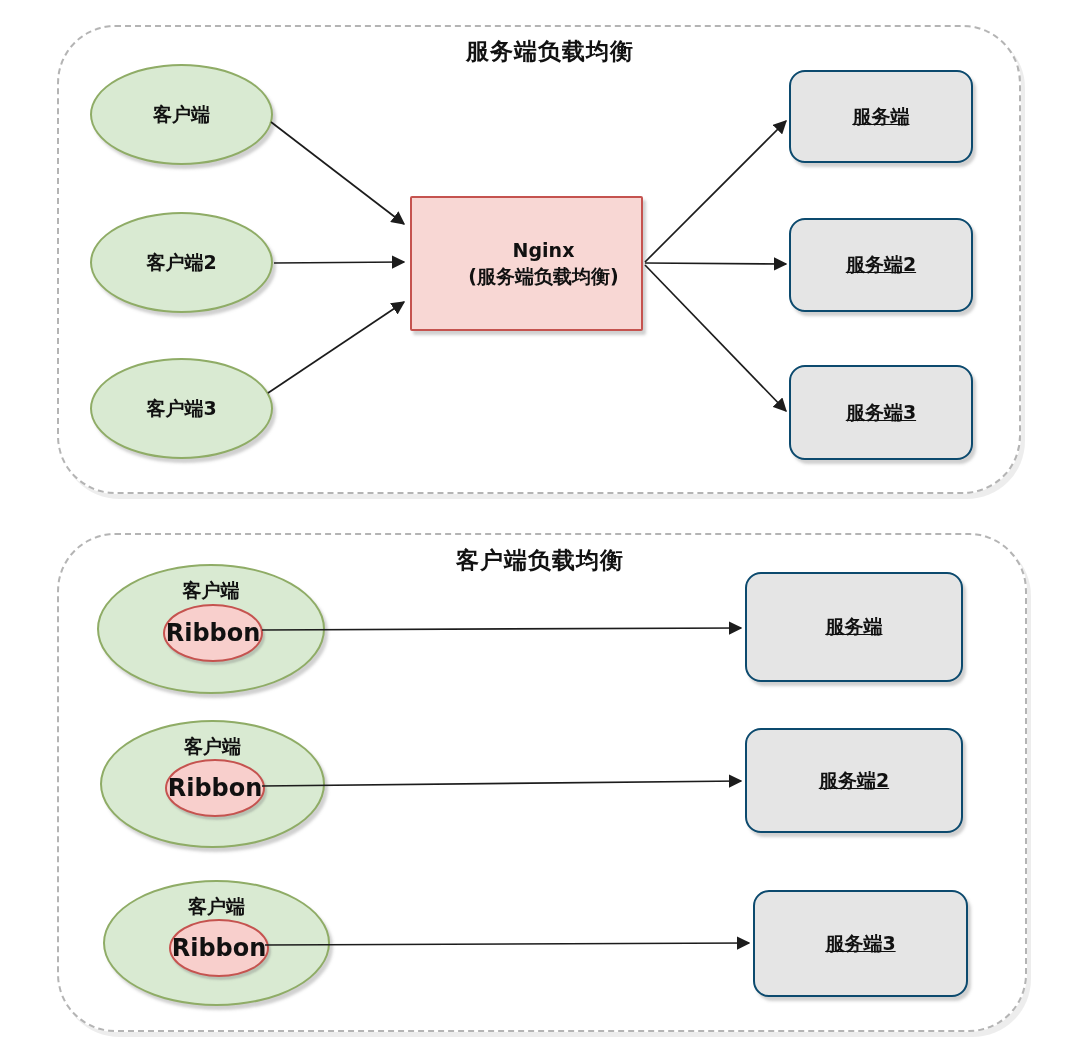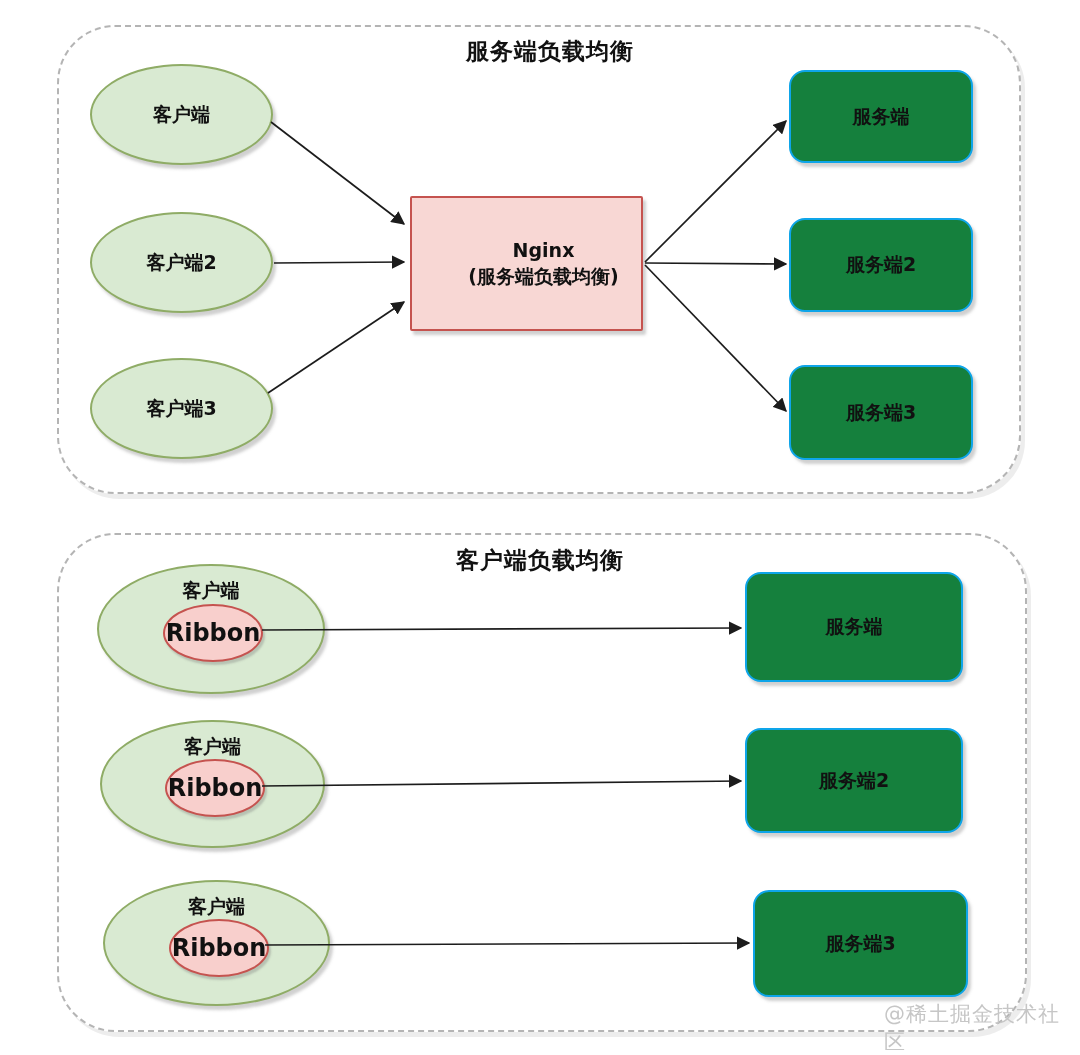--- a/index.html
+++ b/index.html
@@ -51,24 +51,25 @@
   }
   .balancer-box {
     background: #f8d7d4;
     border: 2px solid #c5534f;
     border-radius: 2px;
     flex-direction: column;
     line-height: 1.35;
     box-shadow: 3px 4px 3px rgba(120,120,120,0.35);
   }
   .server-box {
-    background: #15803d;
-    border: 2px solid #0ea5e9;
+    background: #e5e5e5;
+    border: 2px solid #0c4a6e;
     border-radius: 16px;
     box-shadow: 3px 4px 3px rgba(120,120,120,0.35);
+    text-decoration: underline;
   }
   .big-client {
     background: #d9ead2;
     border: 2px solid #8fac66;
     border-radius: 50%;
     box-shadow: 3px 4px 3px rgba(120,120,120,0.35);
     position: absolute;
     box-sizing: border-box;
   }
   .big-client .client-label {
@@ -184,15 +185,14 @@
 
     <line x1="645" y1="262" x2="786" y2="121" stroke="#1c1c1c" stroke-width="1.7" marker-end="url(#ah)"></line>
     <line x1="645" y1="263" x2="786" y2="264" stroke="#1c1c1c" stroke-width="1.7" marker-end="url(#ah)"></line>
     <line x1="645" y1="265" x2="786" y2="411" stroke="#1c1c1c" stroke-width="1.7" marker-end="url(#ah)"></line>
 
     <line x1="262" y1="630" x2="741" y2="628" stroke="#1c1c1c" stroke-width="1.7" marker-end="url(#ah)"></line>
     <line x1="262" y1="786" x2="741" y2="781" stroke="#1c1c1c" stroke-width="1.7" marker-end="url(#ah)"></line>
     <line x1="265" y1="945" x2="749" y2="943" stroke="#1c1c1c" stroke-width="1.7" marker-end="url(#ah)"></line>
   </svg>
 
-  <div class="watermark">@稀土掘金技术社区</div>
 
 </div>
 
 </body></html>

